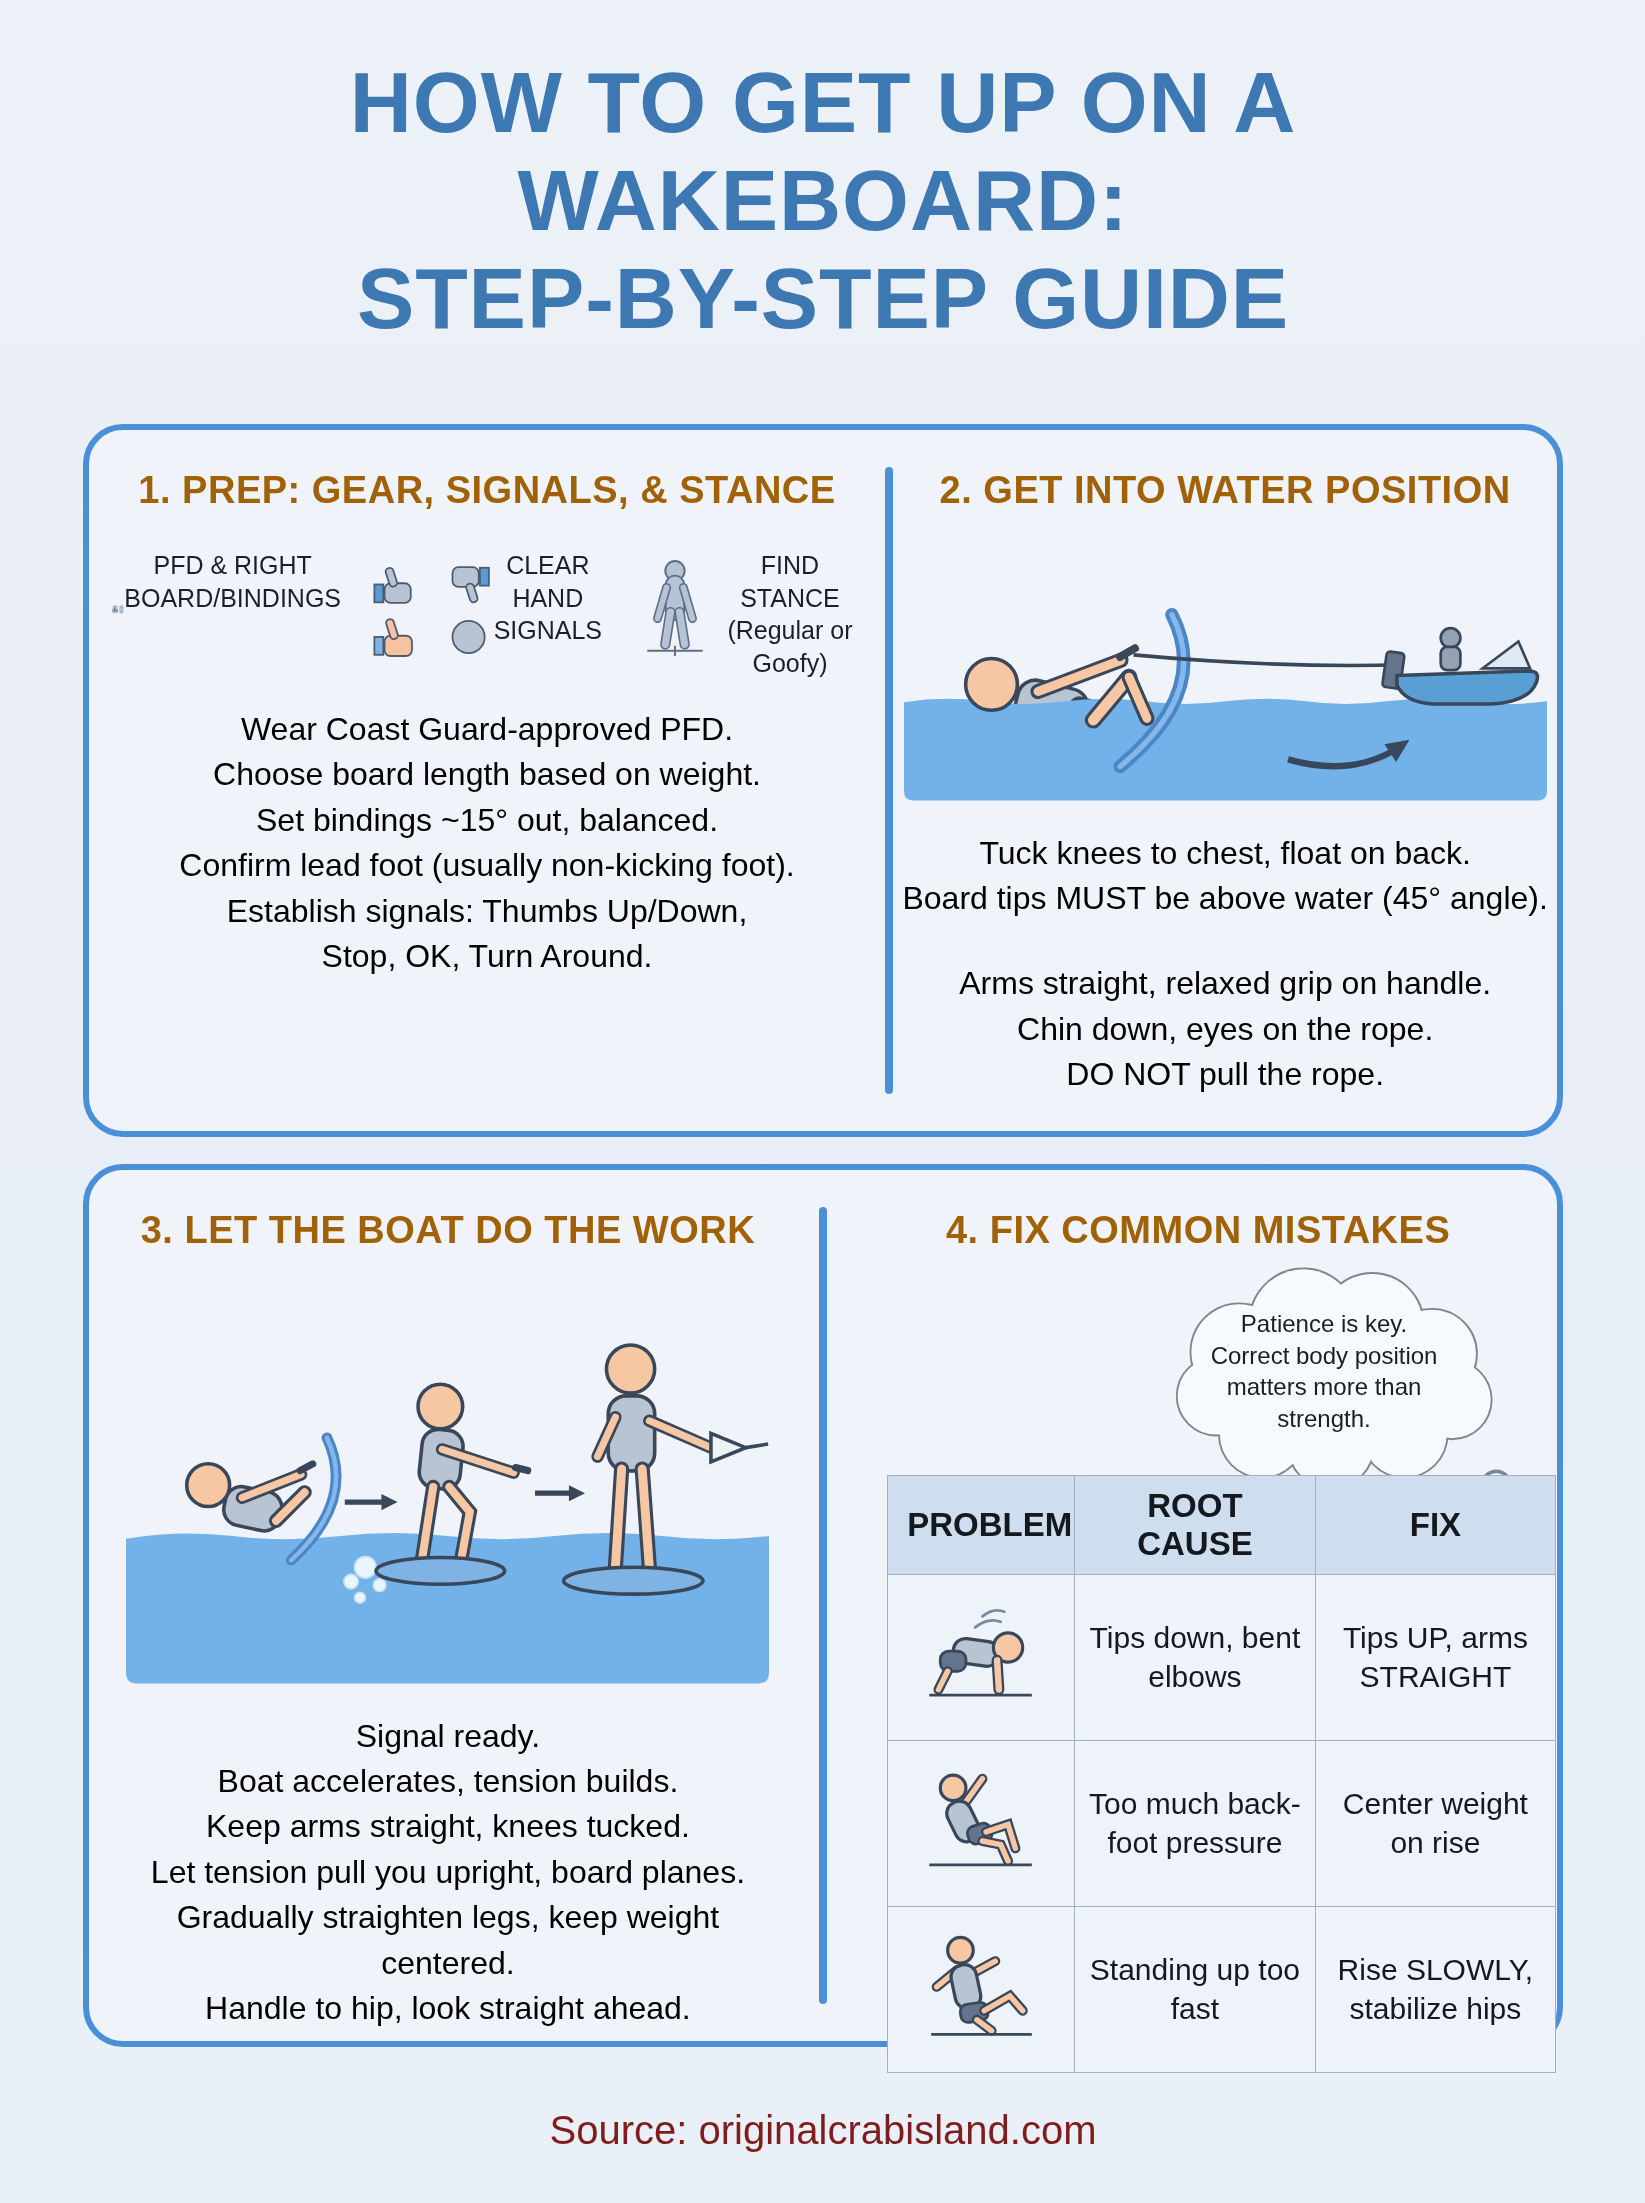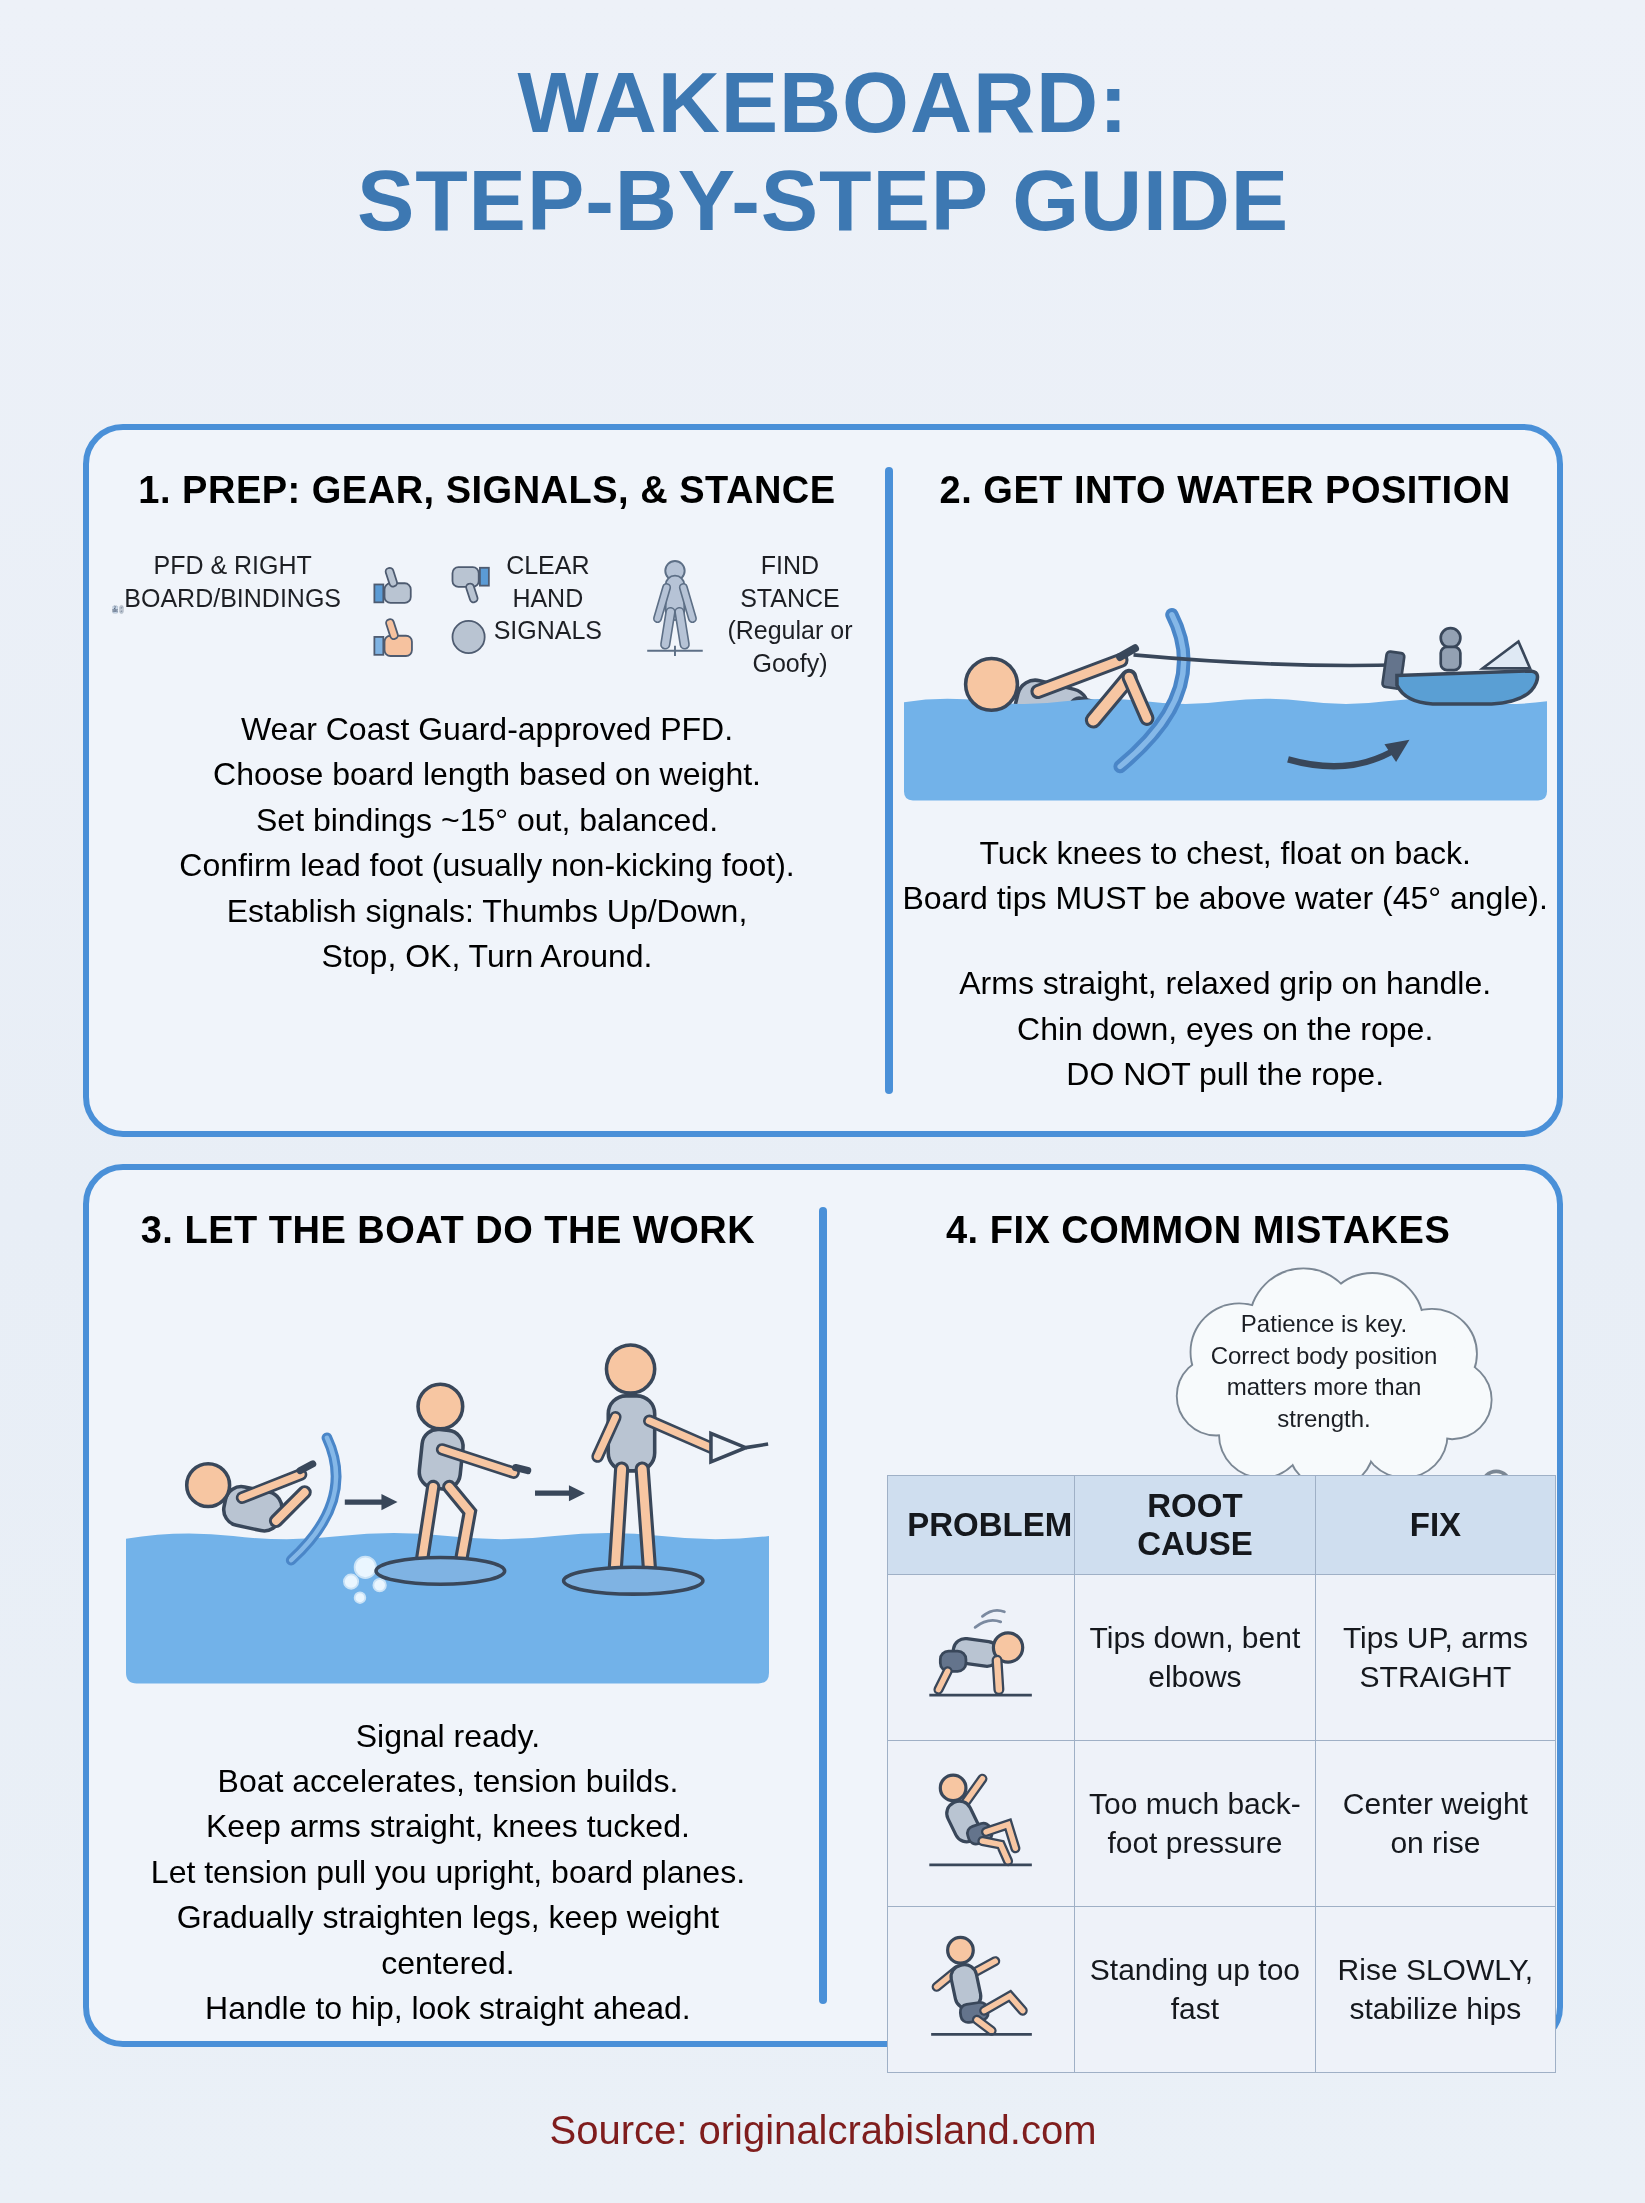--- a/index.html
+++ b/index.html
@@ -16,21 +16,21 @@
   }
   .box{
     position:absolute; left:83px; width:1480px;
     border:6.4px solid #4a90d8; border-radius:40px;
     background:#f0f4fa; display:flex;
   }
   .box-top{ top:424px; height:713px; }
   .box-bottom{ top:1164px; height:883px;gap:12px; }
   .col{ flex:1 1 0; position:relative; text-align:center; padding-top:39px; }
   .divider{ width:8.3px; background:#4a90d8; border-radius:5.5px; margin:37px 0; flex:0 0 auto; }
-  h2{ font-size:38px; font-weight:bold; color:#000000; letter-spacing:0.5px; }
+  h2{ font-size:38px; font-weight:bold; color:#a16207; letter-spacing:0.5px; }
   .body-text{ margin-top:24px; font-size:32px; line-height:1.42; color:#000000; }
   .body-text div{ white-space:normal; }
   .narrow{ max-width:615px; margin-left:auto; margin-right:auto; }
   .para-gap{ height:40px; }
   .icons-row{
     display:flex; justify-content:center; align-items:flex-end;
     gap:31px; margin-top:24px; padding:0 22px;
   }
   .icon-item{ display:flex; align-items:flex-start; width:230px; }
   .icon-item svg{ display:block; }
@@ -54,20 +54,21 @@
   table.mistakes td{
     border:1.8px solid #9fb0c6; height:166px; font-size:30px; line-height:1.28;
     text-align:center; vertical-align:middle; padding:9px 11px; color:#15181d;
   }
   .footer{ position:absolute; top:2108px; left:0; right:0; text-align:center; font-size:40px; color:#7f1d1d; }
 </style>
 </head>
 <body>
 
 <header class="page-title">
+  <div>HOW TO GET UP ON A</div>
   <div>WAKEBOARD:</div>
   <div>STEP-BY-STEP GUIDE</div>
 </header>
 
 <section class="box box-top">
 
   <div class="col">
     <h2>1. PREP: GEAR, SIGNALS, &amp; STANCE</h2>
 
     <div class="icons-row">

